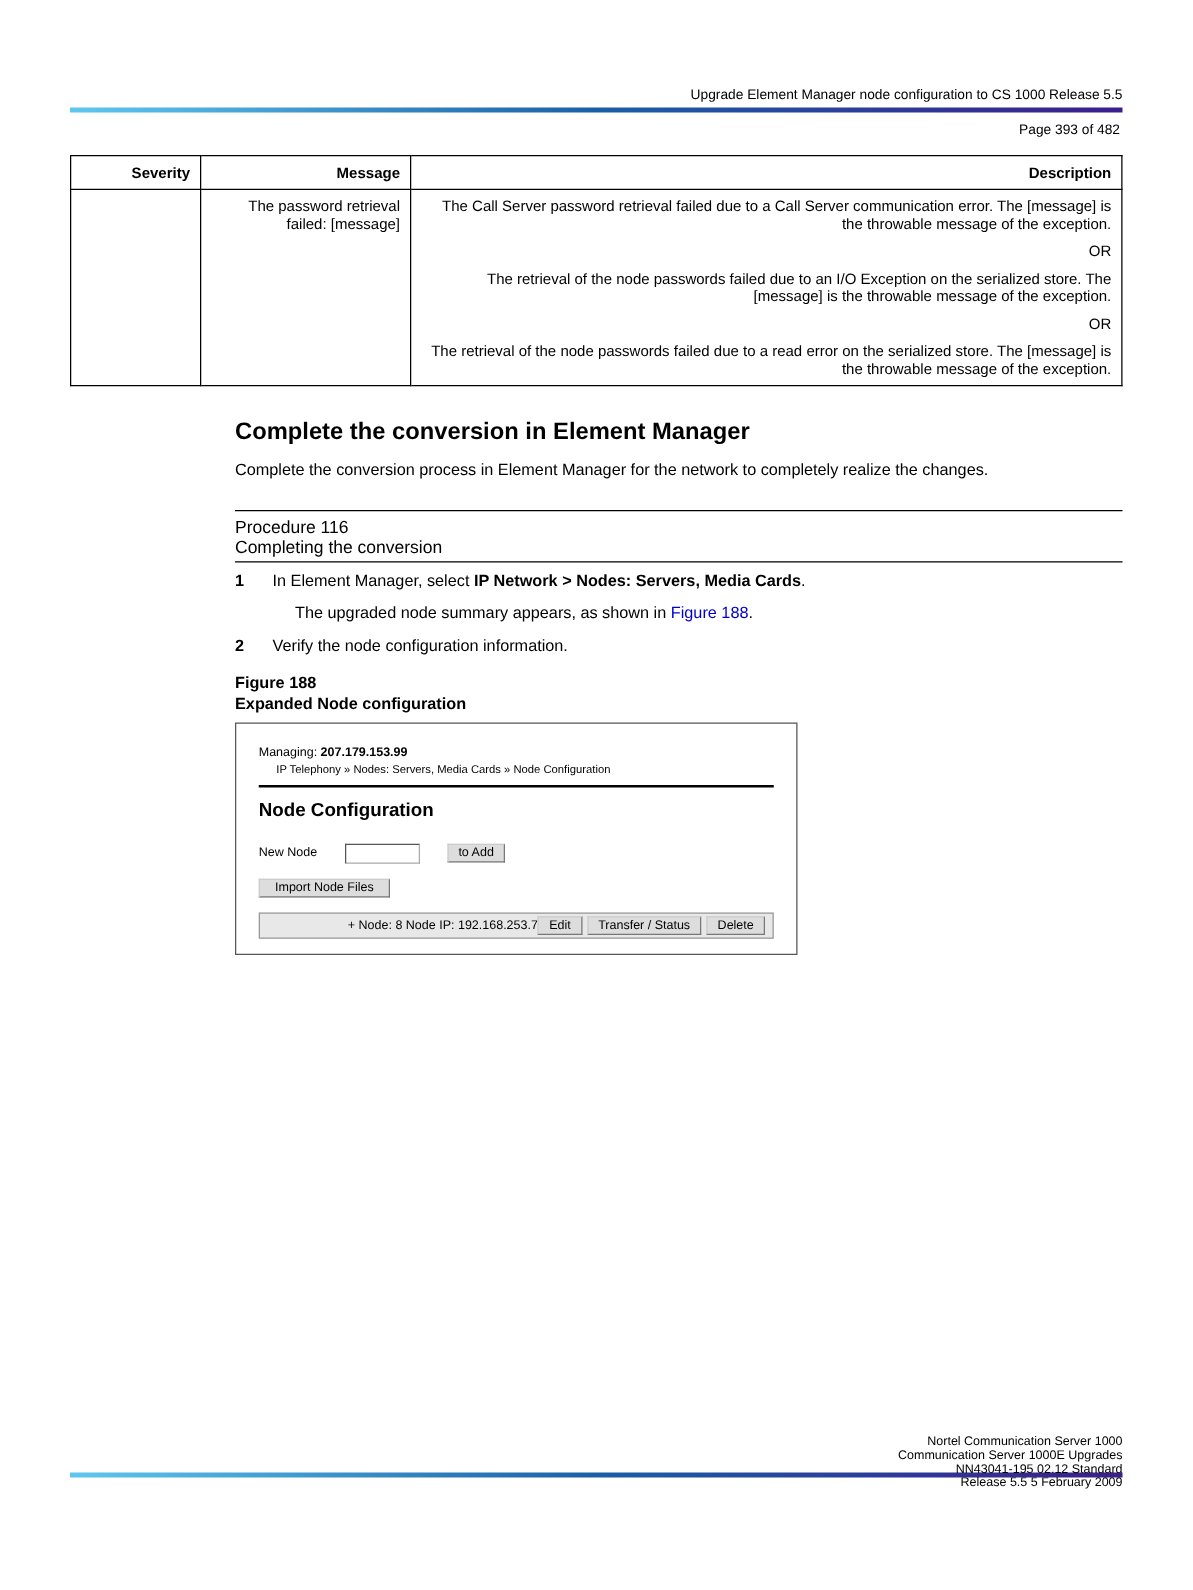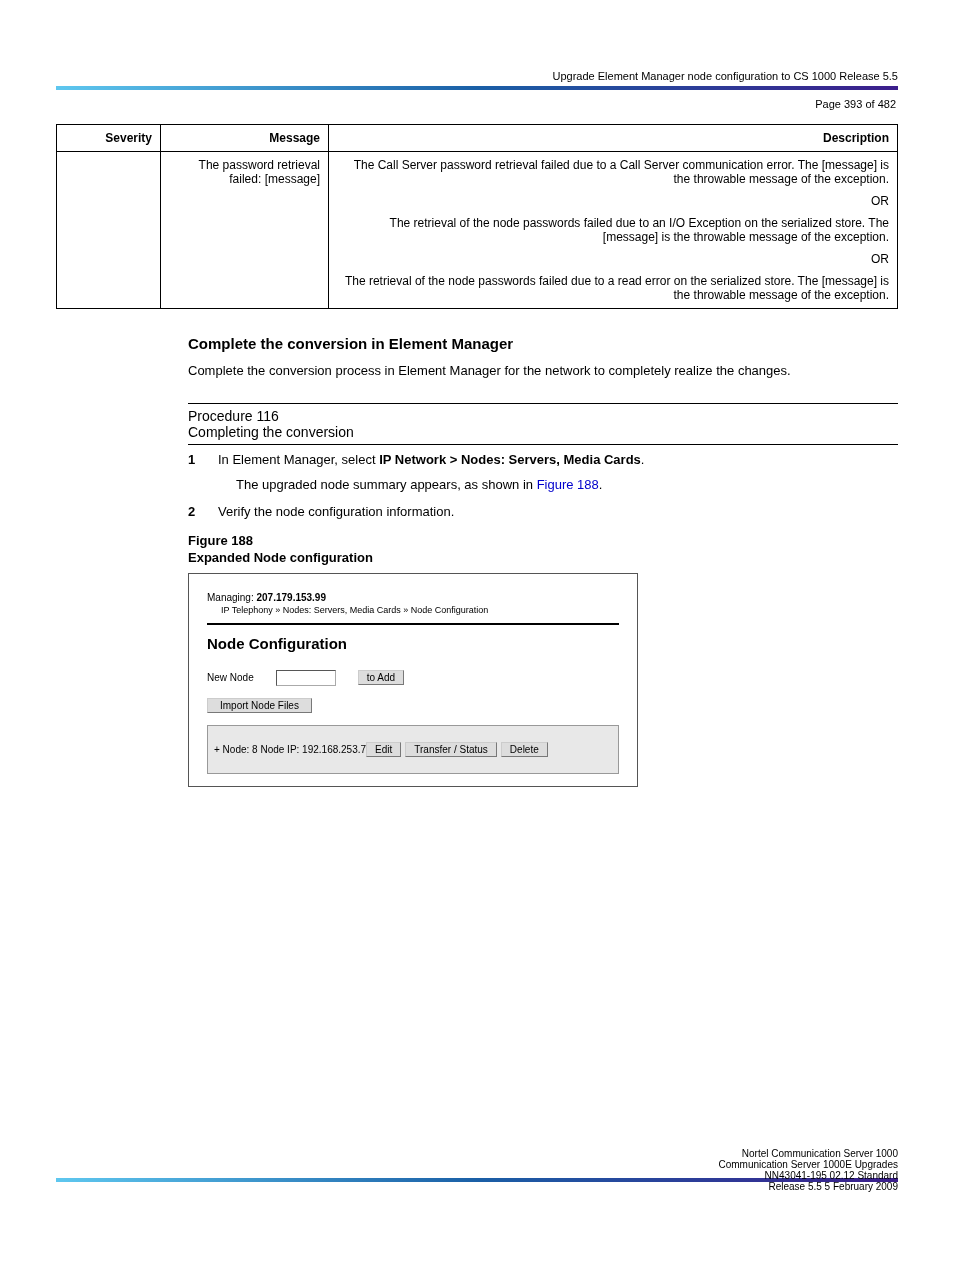--- a/index.html
+++ b/index.html
@@ -45,21 +45,21 @@
   table.params th {
     font-weight: bold;
   }
   table.params col.c1 { width: 104px; }
   table.params col.c2 { width: 168px; }
   .section {
     margin-top: 26px;
     margin-left: 132px;
   }
   .section h2 {
-    font-size: 15px;
+    font-size: 19px;
     font-weight: bold;
     margin-bottom: 10px;
   }
   .section p {
     font-size: 13px;
     line-height: 1.45;
     margin-bottom: 10px;
   }
   .procedure-title {
     font-weight: normal;
@@ -126,24 +126,24 @@
     background: #ddd;
     padding: 1px 8px;
     font-size: 10px;
     font-family: inherit;
     color: #000;
   }
   .screenshot .btn.wide { padding: 1px 12px; }
   .screenshot .noderow {
     display: flex;
     align-items: center;
-    justify-content: flex-start;
+    justify-content: flex-end;
     border: 1px solid #999;
     background: #e8e8e8;
-    padding: 16px 6px;
+    padding: 2px 6px;
     font-size: 10px;
   }
   .screenshot .noderow .lbl { font-weight: normal; }
   .screenshot .noderow .btns { display: flex; gap: 4px; }
   .footer-bar {
     position: absolute;
     bottom: 90px;
     left: 56px;
     right: 56px;
     height: 4px;

